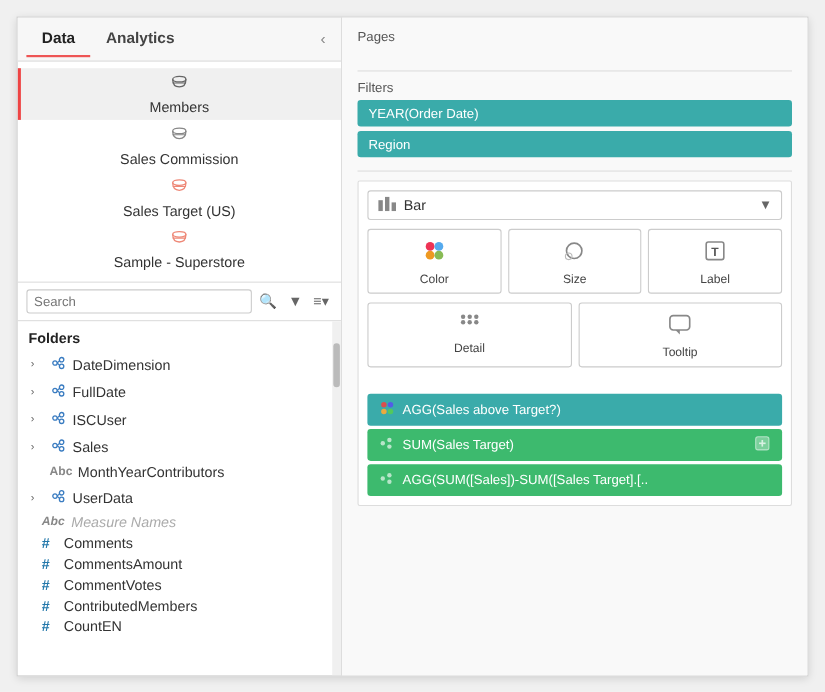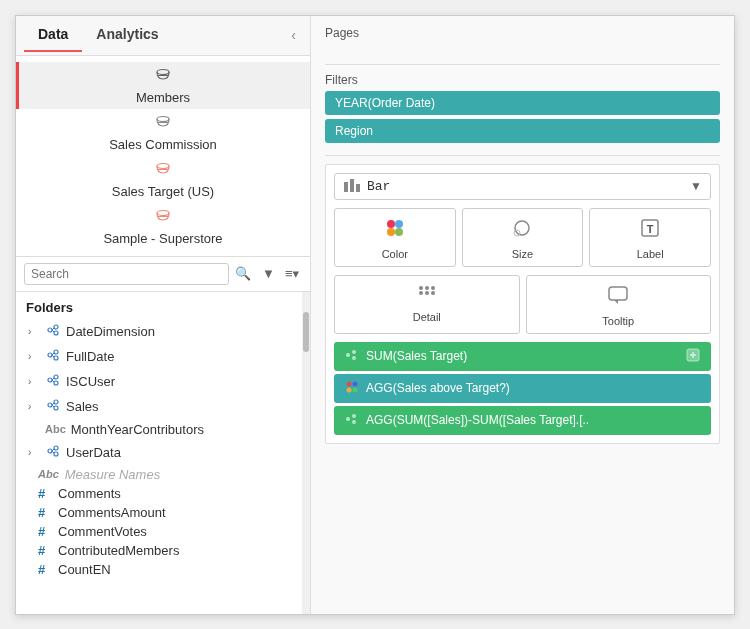--- a/index.html
+++ b/index.html
@@ -226,37 +226,36 @@
       padding: 4px 8px;
       background: white;
       cursor: pointer;
       margin-bottom: 8px;
       gap: 6px;
     }
     .marks-dropdown-label {
       flex: 1;
       font-size: 13px;
       color: #333;
-      font-family: Liberation Mono, monospace;
     }
     .dropdown-arrow {
       color: #666;
       font-size: 12px;
     }
     .marks-grid {
       display: grid;
       grid-template-columns: 1fr 1fr 1fr;
       gap: 6px;
       margin-bottom: 8px;
     }
     .marks-grid-2 {
       display: grid;
       grid-template-columns: 1fr 1fr;
       gap: 6px;
-      margin-bottom: 8px;
+      margin-bottom: 24px;
     }
     .mark-btn {
       border: 1px solid #ccc;
       border-radius: 3px;
       padding: 8px 4px 6px;
       background: white;
       cursor: pointer;
       display: flex;
       flex-direction: column;
       align-items: center;
@@ -549,54 +548,54 @@
             <svg width="22" height="22" viewBox="0 0 22 22">
               <rect x="2" y="3" width="18" height="13" rx="3" fill="none" stroke="#888" stroke-width="1.5"></rect>
               <polygon points="7,16 11,20 11,16" fill="#888"></polygon>
             </svg>
           </span>
           <span>Tooltip</span>
         </div>
       </div>
 
       <div class="shelves-list">
-        <div class="shelf-pill green">
-          <span class="shelf-pill-icon">
-            <svg width="16" height="16" viewBox="0 0 16 16">
-              <circle cx="4" cy="8" r="2" fill="rgba(255,255,255,0.7)"></circle>
-              <circle cx="10" cy="5" r="2" fill="rgba(255,255,255,0.7)"></circle>
-              <circle cx="10" cy="11" r="2" fill="rgba(255,255,255,0.7)"></circle>
-            </svg>
-          </span>
-          <span class="shelf-pill-text">SUM(Sales Target)</span>
-          <span class="shelf-pill-action">
-            <svg width="16" height="16" viewBox="0 0 16 16">
-              <rect x="2" y="2" width="12" height="12" rx="2" fill="rgba(255,255,255,0.4)" stroke="rgba(255,255,255,0.7)" stroke-width="1"></rect>
-              <line x1="8" y1="5" x2="8" y2="11" stroke="white" stroke-width="1.5"></line>
-              <line x1="5" y1="8" x2="11" y2="8" stroke="white" stroke-width="1.5"></line>
-            </svg>
-          </span>
-        </div>
         <div class="shelf-pill teal">
           <span class="shelf-pill-icon">
             <svg width="16" height="16" viewBox="0 0 16 16">
               <circle cx="5" cy="5" r="2.5" fill="#e44"></circle>
               <circle cx="11" cy="5" r="2.5" fill="#55e"></circle>
               <circle cx="5" cy="11" r="2.5" fill="#fa3"></circle>
               <circle cx="11" cy="11" r="2.5" fill="#5c5"></circle>
             </svg>
           </span>
           <span class="shelf-pill-text">AGG(Sales above Target?)</span>
         </div>
         <div class="shelf-pill green">
           <span class="shelf-pill-icon">
             <svg width="16" height="16" viewBox="0 0 16 16">
               <circle cx="4" cy="8" r="2" fill="rgba(255,255,255,0.7)"></circle>
               <circle cx="10" cy="5" r="2" fill="rgba(255,255,255,0.7)"></circle>
               <circle cx="10" cy="11" r="2" fill="rgba(255,255,255,0.7)"></circle>
             </svg>
           </span>
+          <span class="shelf-pill-text">SUM(Sales Target)</span>
+          <span class="shelf-pill-action">
+            <svg width="16" height="16" viewBox="0 0 16 16">
+              <rect x="2" y="2" width="12" height="12" rx="2" fill="rgba(255,255,255,0.4)" stroke="rgba(255,255,255,0.7)" stroke-width="1"></rect>
+              <line x1="8" y1="5" x2="8" y2="11" stroke="white" stroke-width="1.5"></line>
+              <line x1="5" y1="8" x2="11" y2="8" stroke="white" stroke-width="1.5"></line>
+            </svg>
+          </span>
+        </div>
+        <div class="shelf-pill green">
+          <span class="shelf-pill-icon">
+            <svg width="16" height="16" viewBox="0 0 16 16">
+              <circle cx="4" cy="8" r="2" fill="rgba(255,255,255,0.7)"></circle>
+              <circle cx="10" cy="5" r="2" fill="rgba(255,255,255,0.7)"></circle>
+              <circle cx="10" cy="11" r="2" fill="rgba(255,255,255,0.7)"></circle>
+            </svg>
+          </span>
           <span class="shelf-pill-text">AGG(SUM([Sales])-SUM([Sales Target].[..</span>
         </div>
       </div>
     </div>
   </div>
 </div>
 
 </body></html>

